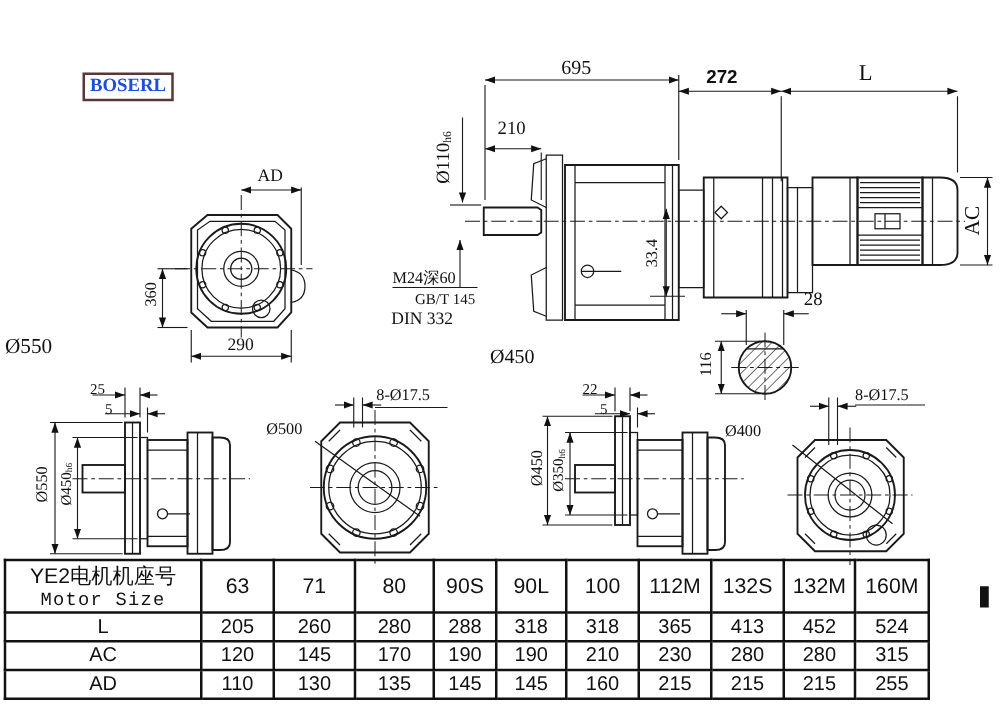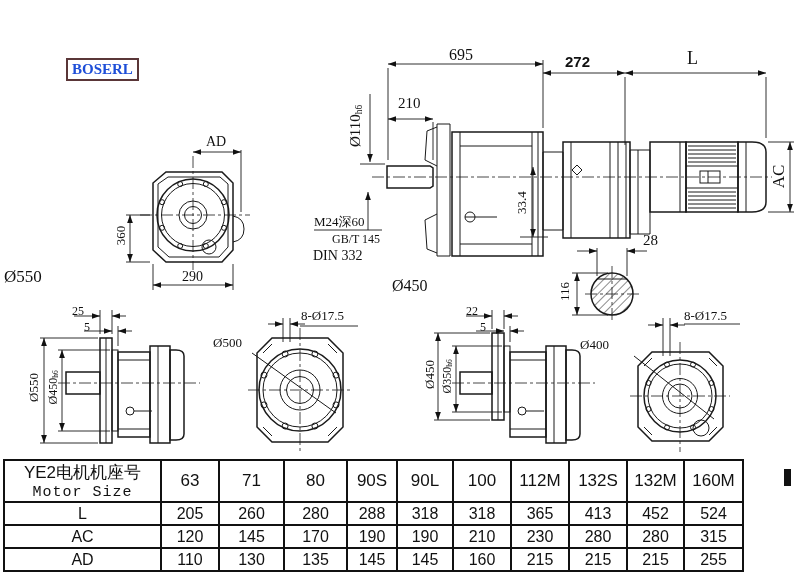--- a/index.html
+++ b/index.html
@@ -15,21 +15,21 @@
   .s2{stroke:#1a1a1a;stroke-width:1.5;fill:none;}
   .dim{stroke:#1a1a1a;stroke-width:0.9;fill:none;}
   .cl{stroke:#1a1a1a;stroke-width:0.8;stroke-dasharray:12 3 3 3;fill:none;}
   .hfill{fill:url(#hatch);stroke:#1a1a1a;stroke-width:1.5;}
   .lbl{position:absolute;font-family:"Liberation Serif",serif;color:#111;
        white-space:nowrap;line-height:1;}
   .rot{width:60px;text-align:center;transform:rotate(-90deg);}
   .tol{font-size:62%;vertical-align:-18%;}
   .onln{background:#fff;padding:0 2px;}
   .bold-sans{font-family:"Liberation Sans",sans-serif;font-weight:bold;}
-  #size-table{position:absolute;left:3px;top:459px;border-collapse:collapse;
+  #size-table{position:absolute;left:3px;top:447px;border-collapse:collapse;
               table-layout:fixed;width:739px;border-radius:29px;}
   #size-table th,#size-table td{border:2px solid #111;text-align:center;
               font-weight:normal;padding:0;overflow:hidden;}
   #size-table .hd{height:40px;font-size:17px;}
   #size-table .dr td{height:21px;font-size:16px;}
   .hd-cn{font-size:17px;display:block;}
   .hd-en{font-family:"Liberation Mono",monospace;font-size:15px;letter-spacing:1px;display:block;}
   #artifact{position:absolute;left:784px;top:469px;width:7px;height:17px;background:#111;}
 </style>
 </head>

